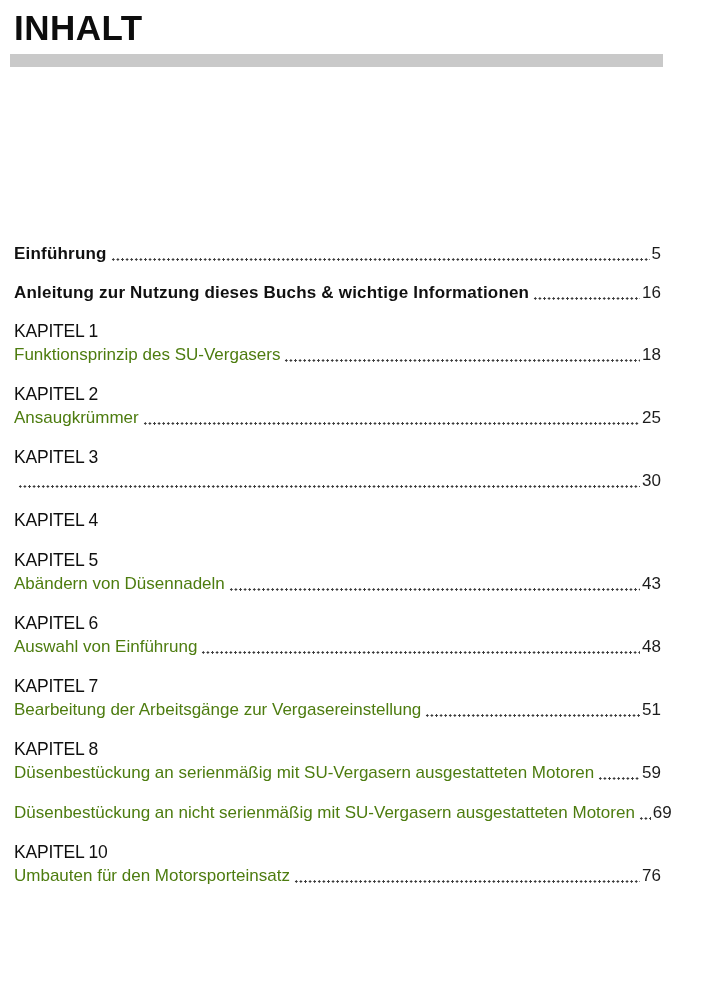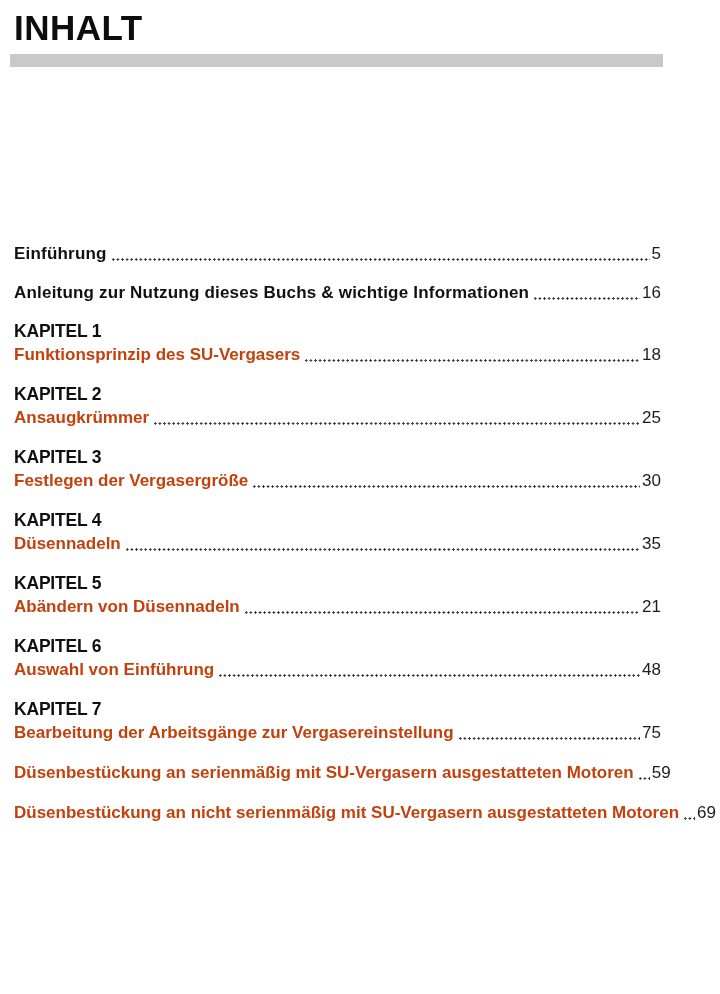--- a/index.html
+++ b/index.html
@@ -42,22 +42,22 @@
     font-size: 17px;
     line-height: 21px;
   }
   .label-bold {
     font-weight: bold;
     letter-spacing: 0.2px;
     color: #111111;
     white-space: nowrap;
   }
   .label-plain {
-    font-weight: bold;
-    color: #c2410c;
+    font-weight: normal;
+    color: #4d7c0f;
     white-space: nowrap;
   }
   .leader {
     flex: 1 1 auto;
     height: 3px;
     margin: 0 2px 3px 4px;
     background-image: radial-gradient(circle, #3a3a3a 1.1px, rgba(0,0,0,0) 1.35px);
     background-size: 4.6px 3px;
     background-repeat: repeat-x;
     background-position: left bottom;
@@ -70,21 +70,21 @@
   }
   .entry-single {
     margin-bottom: 18px;
   }
   .entry-chapter {
     margin-bottom: 19px;
   }
   .chapter-heading {
     font-size: 17.5px;
     line-height: 21px;
-    font-weight: bold;
+    font-weight: normal;
     letter-spacing: -0.2px;
     color: #0f0f0f;
     margin-bottom: 2px;
   }
 </style>
 </head>
 <body>
 
 <div class="page">
 
@@ -119,74 +119,77 @@
       <div class="row">
         <span class="label-plain">Ansaugkrümmer</span>
         <span class="leader"></span>
         <span class="pagenum">25</span>
       </div>
     </div>
 
     <div class="entry-chapter">
       <div class="chapter-heading">KAPITEL 3</div>
       <div class="row">
-        <span class="label-plain">Festlegen der Vergasergröße</span>
         <span class="leader"></span>
         <span class="pagenum">30</span>
       </div>
     </div>
 
     <div class="entry-chapter">
       <div class="chapter-heading">KAPITEL 4</div>
-      <div class="row">
-        <span class="label-plain">Düsennadeln</span>
-        <span class="leader"></span>
-        <span class="pagenum">35</span>
-      </div>
     </div>
 
     <div class="entry-chapter">
       <div class="chapter-heading">KAPITEL 5</div>
       <div class="row">
         <span class="label-plain">Abändern von Düsennadeln</span>
         <span class="leader"></span>
-        <span class="pagenum">21</span>
+        <span class="pagenum">43</span>
       </div>
     </div>
 
     <div class="entry-chapter">
       <div class="chapter-heading">KAPITEL 6</div>
       <div class="row">
         <span class="label-plain">Auswahl von Einführung</span>
         <span class="leader"></span>
         <span class="pagenum">48</span>
       </div>
     </div>
 
     <div class="entry-chapter">
       <div class="chapter-heading">KAPITEL 7</div>
       <div class="row">
         <span class="label-plain">Bearbeitung der Arbeitsgänge zur Vergasereinstellung</span>
         <span class="leader"></span>
-        <span class="pagenum">75</span>
+        <span class="pagenum">51</span>
       </div>
     </div>
 
     <div class="entry-chapter">
+      <div class="chapter-heading">KAPITEL 8</div>
       <div class="row">
         <span class="label-plain">Düsenbestückung an serienmäßig mit SU-Vergasern ausgestatteten Motoren</span>
         <span class="leader"></span>
         <span class="pagenum">59</span>
       </div>
     </div>
 
     <div class="entry-chapter">
       <div class="row">
         <span class="label-plain">Düsenbestückung an nicht serienmäßig mit SU-Vergasern ausgestatteten Motoren</span>
         <span class="leader"></span>
         <span class="pagenum">69</span>
       </div>
     </div>
 
+    <div class="entry-chapter">
+      <div class="chapter-heading">KAPITEL 10</div>
+      <div class="row">
+        <span class="label-plain">Umbauten für den Motorsporteinsatz</span>
+        <span class="leader"></span>
+        <span class="pagenum">76</span>
+      </div>
+    </div>
 
 
   </div>
 </div>
 
 </body></html>

